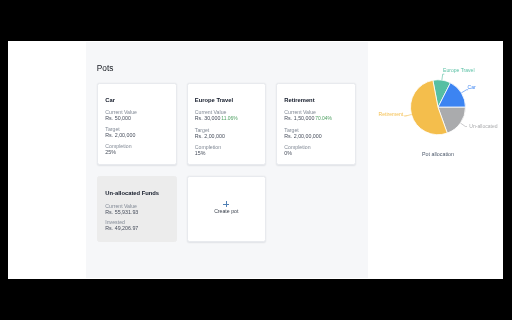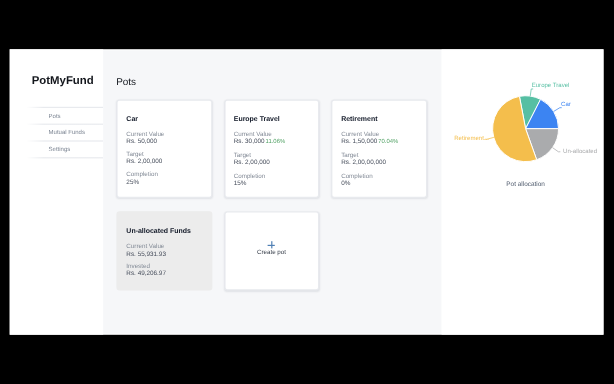--- a/index.html
+++ b/index.html
@@ -52,28 +52,20 @@
 
   
   #right { position: absolute; left: 359.5px; top: 0; width: 135.5px; height: 238px; background: #fff; }
   #chart-title { position: absolute; left: 0; width: 141px; text-align: center; top: 110.1px; font-size: 5.35px; color: #4d596b; }
 </style>
 </head>
 <body>
 
 <div id="app">
 
-  <div id="sidebar">
-    <div id="brand">PotMyFund</div>
-    <div id="nav">
-      <div class="nav-item">Pots</div>
-      <div class="nav-item">Mutual Funds</div>
-      <div class="nav-item">Settings</div>
-    </div>
-  </div>
 
   <div id="main">
     <div id="pots-title">Pots</div>
     <div id="grid">
       <div class="row row1">
 
         <div class="card">
           <div class="card-title">Car</div>
           <div class="kv">
             <div class="k">Current Value</div>

